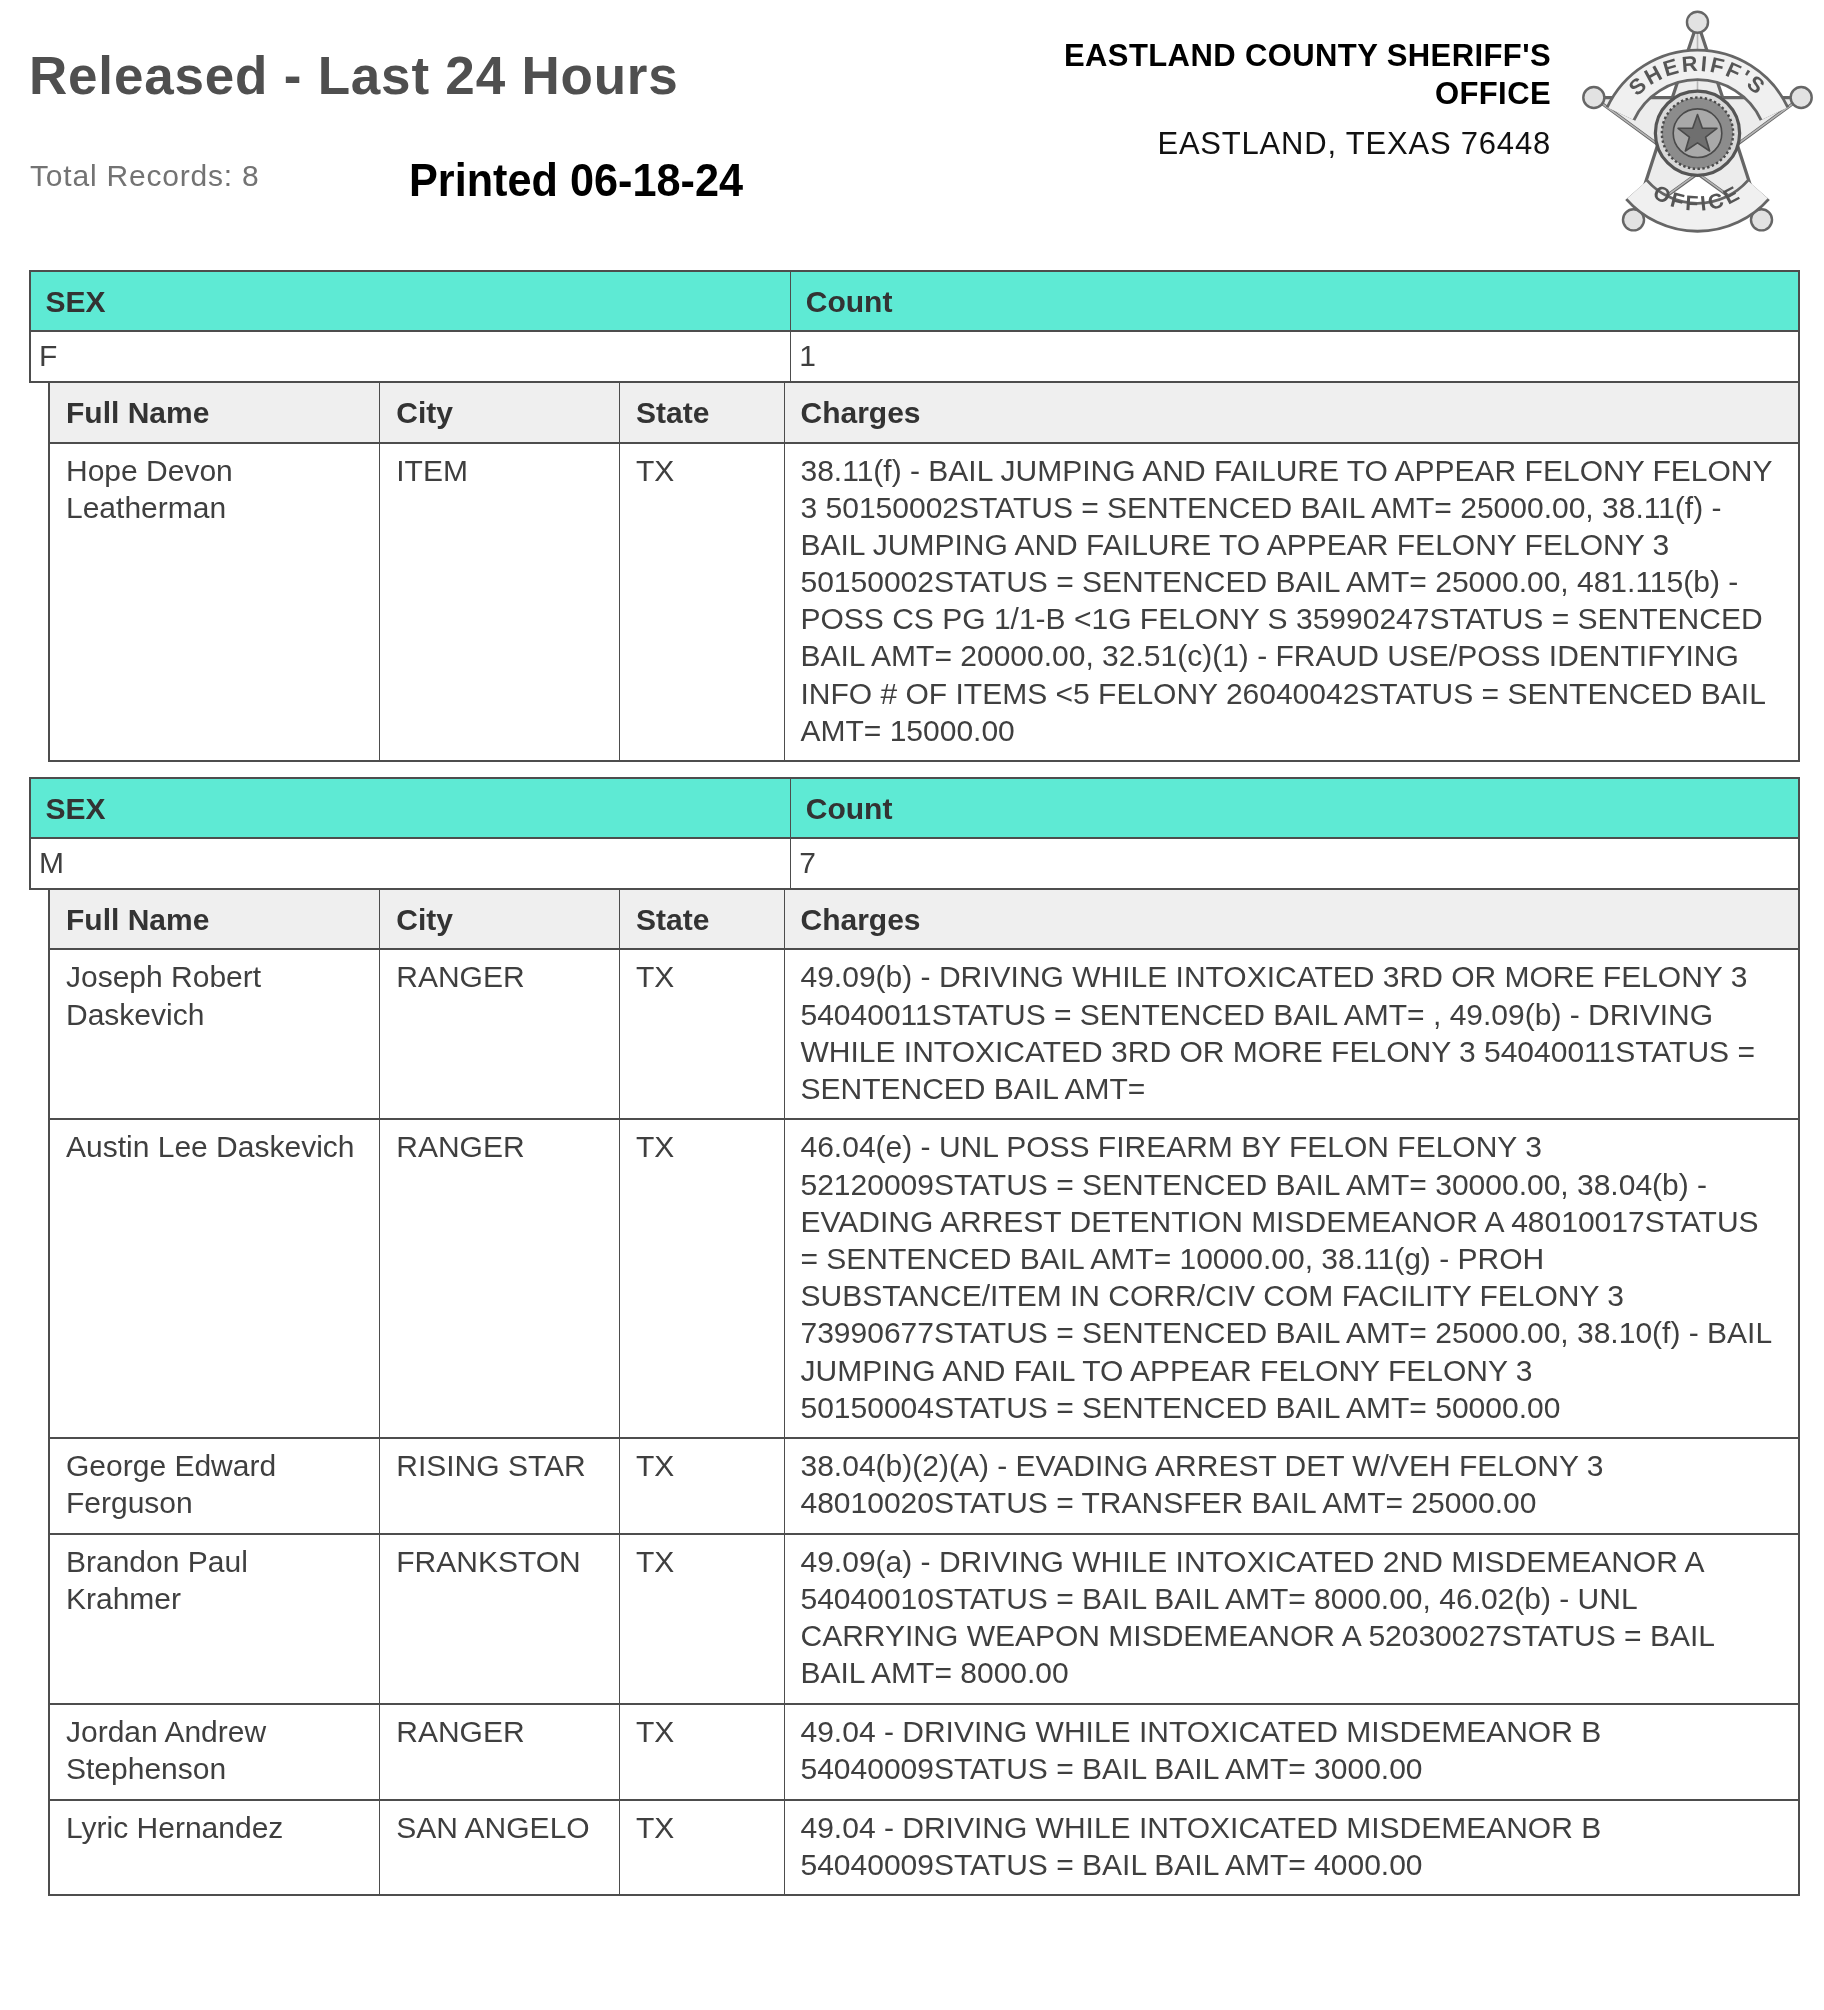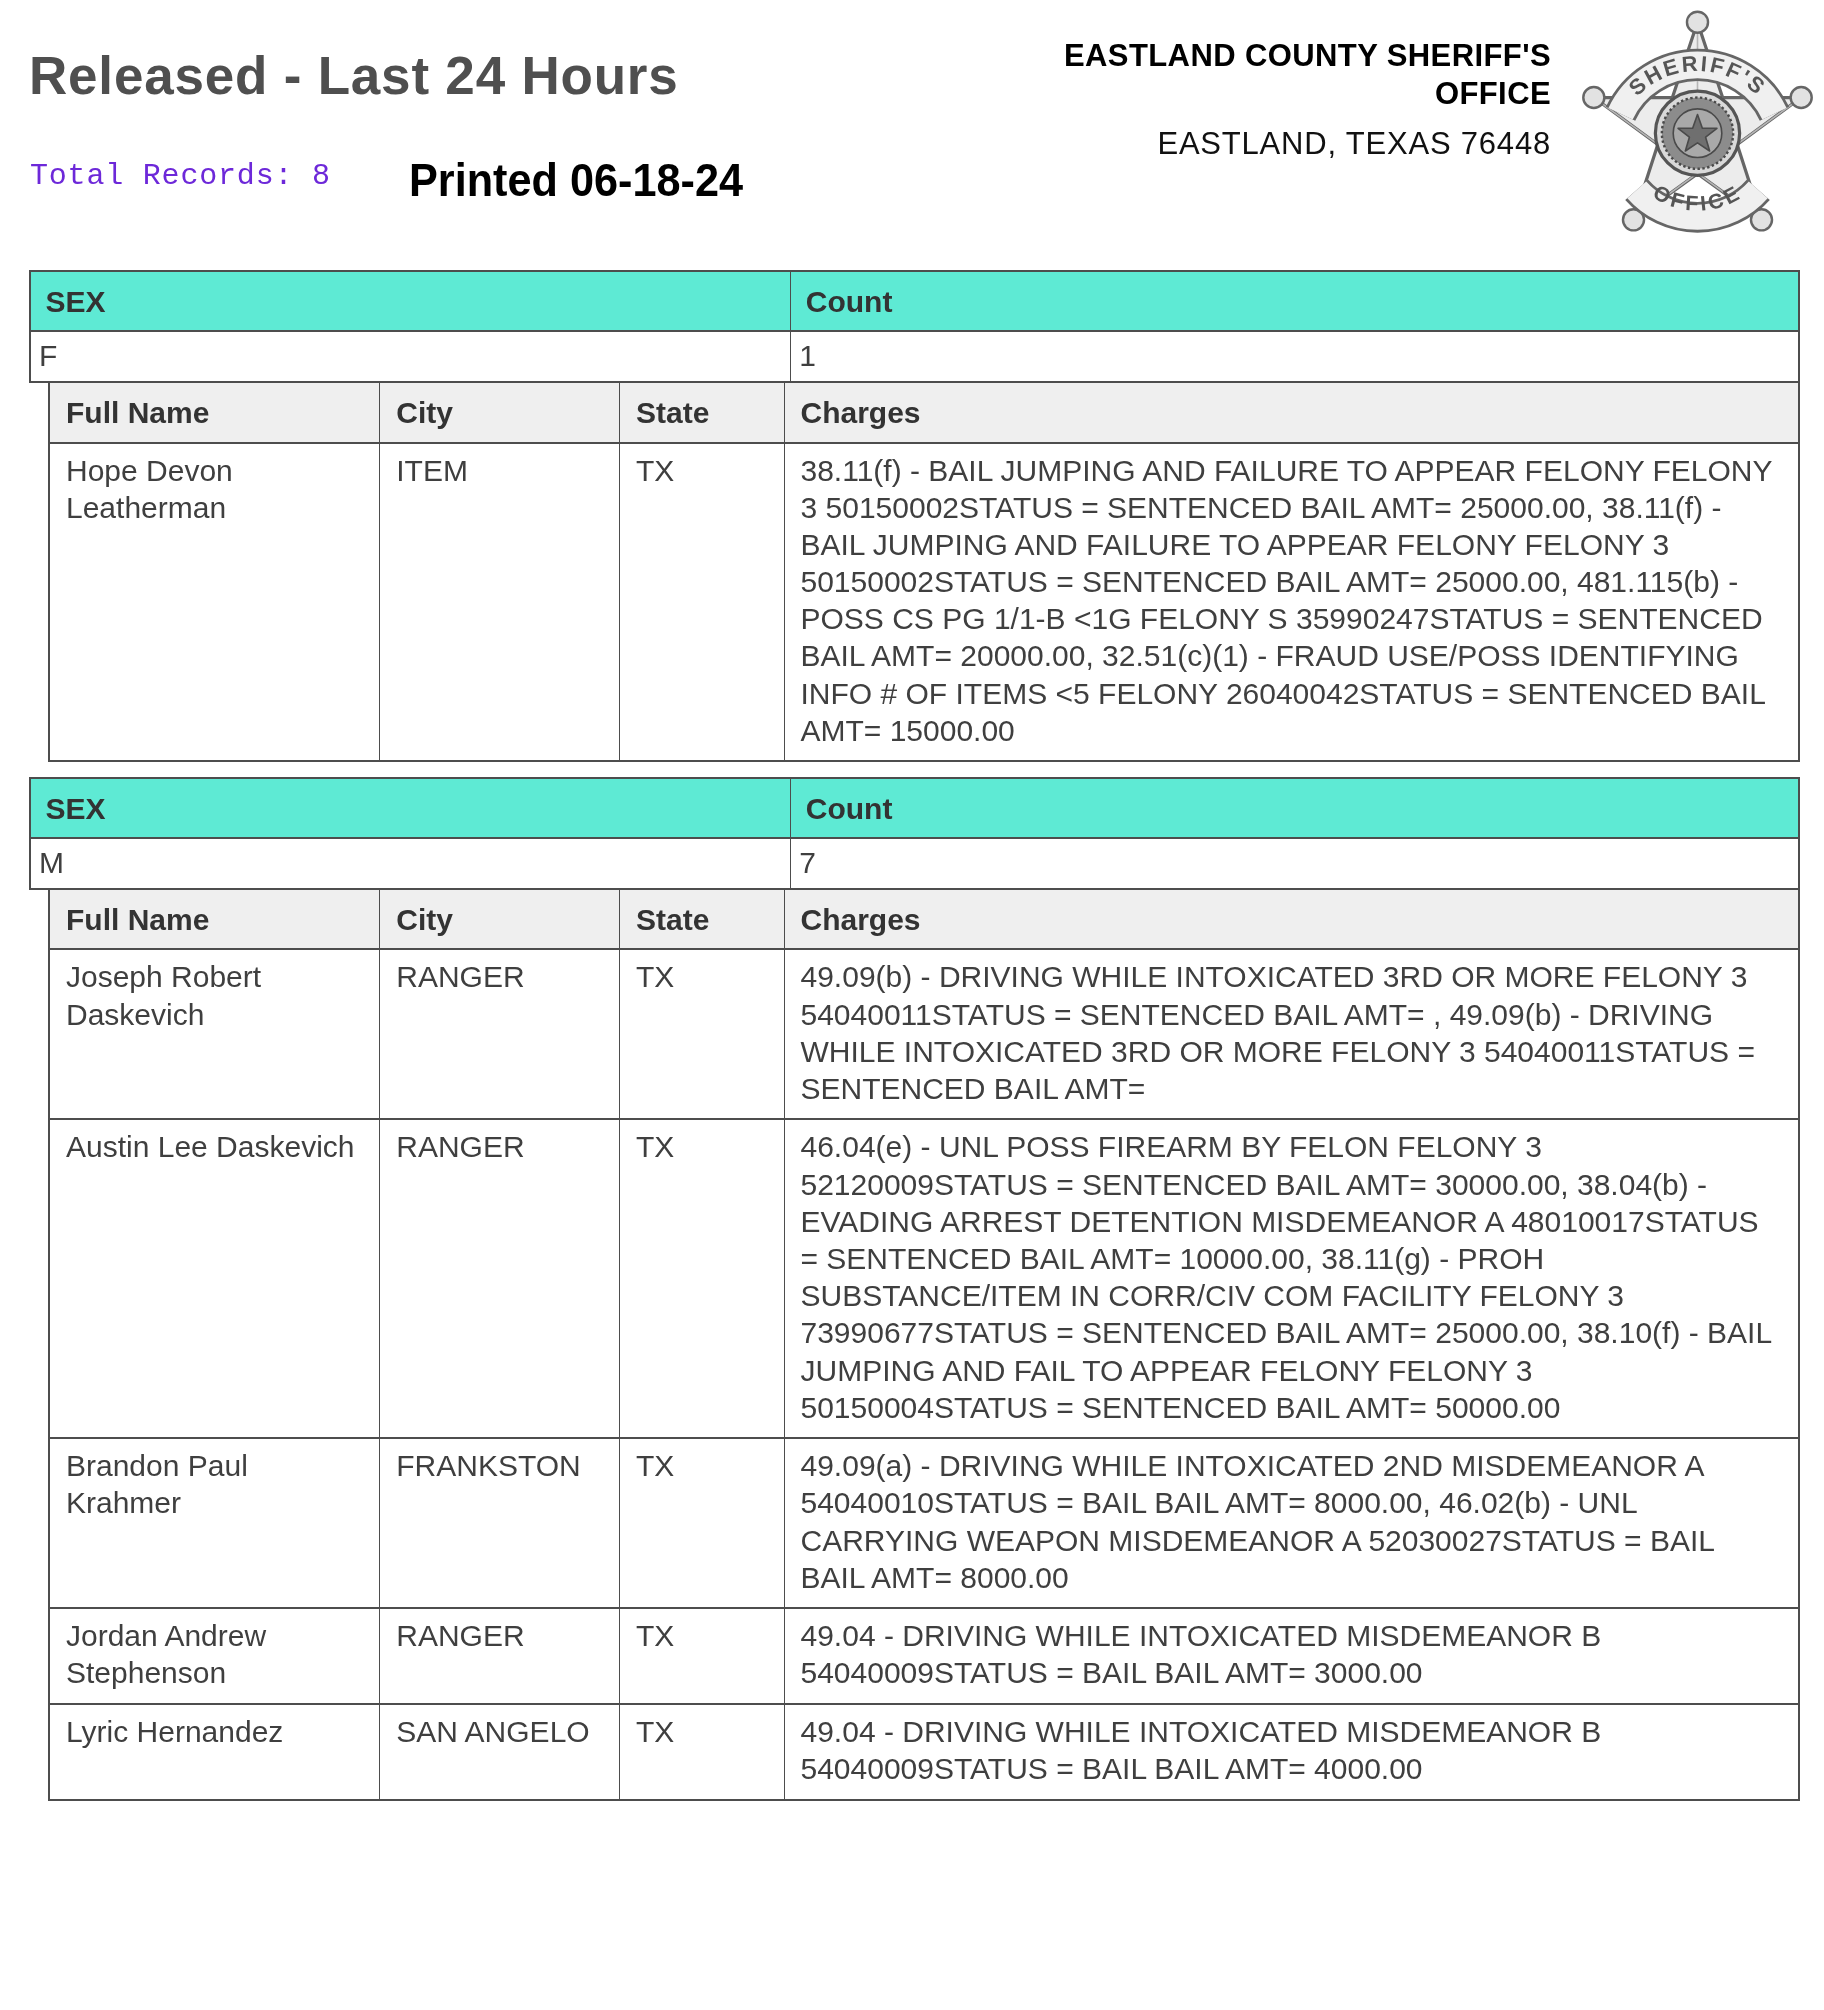--- a/index.html
+++ b/index.html
@@ -9,21 +9,21 @@
     color:#3f3f3f;-webkit-font-smoothing:antialiased;
   }
   
   .page-header{position:relative;height:270px;}
   .report-title{
     position:absolute;left:29px;top:45px;margin:0;
     font-size:53px;font-weight:700;color:#4f4f4f;letter-spacing:0.8px;
   }
   .total-records{
     position:absolute;left:30px;top:159px;
-    font-size:30px;color:#6d28d9;letter-spacing:0.8px;font-family:Liberation Mono, monospace;
+    font-size:30px;color:#737373;letter-spacing:0.8px;
   }
   .printed-line{
     position:absolute;left:409px;top:152px;
     font-size:47px;font-weight:700;color:#000;
     transform:scaleX(.92);transform-origin:left center;white-space:nowrap;
   }
   .office-block{
     position:absolute;top:37px;right:273px;width:567px;text-align:right;
   }
   .office-name{
@@ -200,20 +200,26 @@
               <td class="col-state">TX</td>
               <td class="col-charges">49.09(b) - DRIVING WHILE INTOXICATED 3RD OR MORE FELONY 3 54040011STATUS = SENTENCED BAIL AMT= , 49.09(b) - DRIVING WHILE INTOXICATED 3RD OR MORE FELONY 3 54040011STATUS = SENTENCED BAIL AMT=</td>
             </tr>
             <tr>
               <td class="col-full_name">Austin Lee Daskevich</td>
               <td class="col-city">RANGER</td>
               <td class="col-state">TX</td>
               <td class="col-charges">46.04(e) - UNL POSS FIREARM BY FELON FELONY 3 52120009STATUS = SENTENCED BAIL AMT= 30000.00, 38.04(b) - EVADING ARREST DETENTION MISDEMEANOR A 48010017STATUS = SENTENCED BAIL AMT= 10000.00, 38.11(g) - PROH SUBSTANCE/ITEM IN CORR/CIV COM FACILITY FELONY 3 73990677STATUS = SENTENCED BAIL AMT= 25000.00, 38.10(f) - BAIL JUMPING AND FAIL TO APPEAR FELONY FELONY 3 50150004STATUS = SENTENCED BAIL AMT= 50000.00</td>
             </tr>
             <tr>
+              <td class="col-full_name">George Edward Ferguson</td>
+              <td class="col-city">RISING STAR</td>
+              <td class="col-state">TX</td>
+              <td class="col-charges">38.04(b)(2)(A) - EVADING ARREST DET W/VEH FELONY 3 48010020STATUS = TRANSFER BAIL AMT= 25000.00</td>
+            </tr>
+            <tr>
               <td class="col-full_name">Brandon Paul Krahmer</td>
               <td class="col-city">FRANKSTON</td>
               <td class="col-state">TX</td>
               <td class="col-charges">49.09(a) - DRIVING WHILE INTOXICATED 2ND MISDEMEANOR A 54040010STATUS = BAIL BAIL AMT= 8000.00, 46.02(b) - UNL CARRYING WEAPON MISDEMEANOR A 52030027STATUS = BAIL BAIL AMT= 8000.00</td>
             </tr>
             <tr>
               <td class="col-full_name">Jordan Andrew Stephenson</td>
               <td class="col-city">RANGER</td>
               <td class="col-state">TX</td>
               <td class="col-charges">49.04 - DRIVING WHILE INTOXICATED MISDEMEANOR B 54040009STATUS = BAIL BAIL AMT= 3000.00</td>

